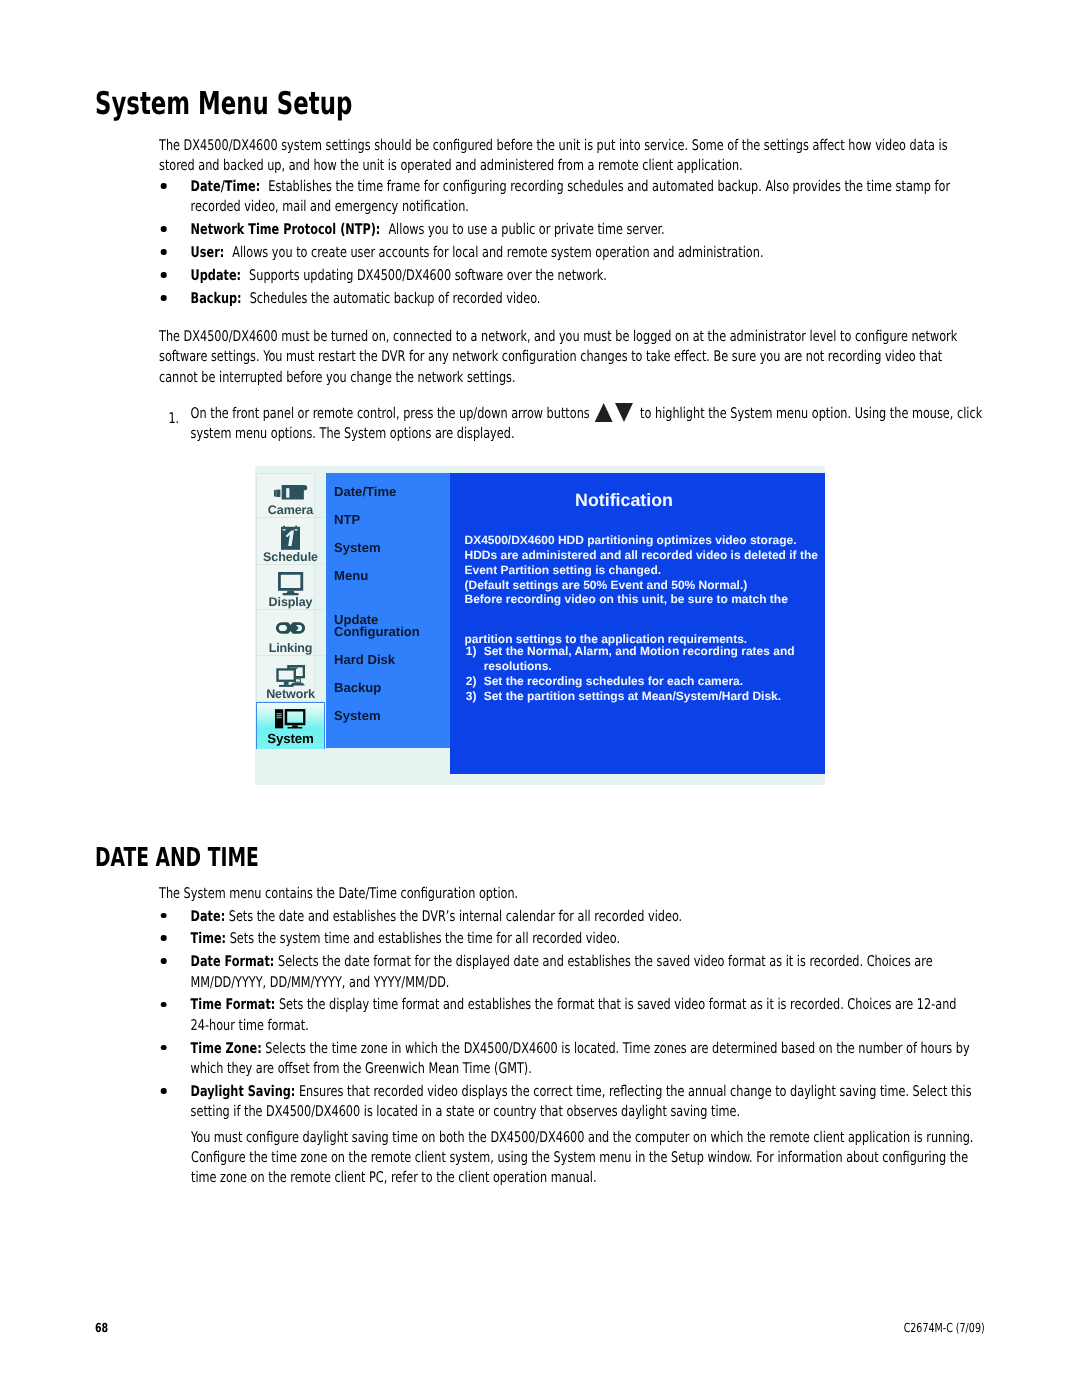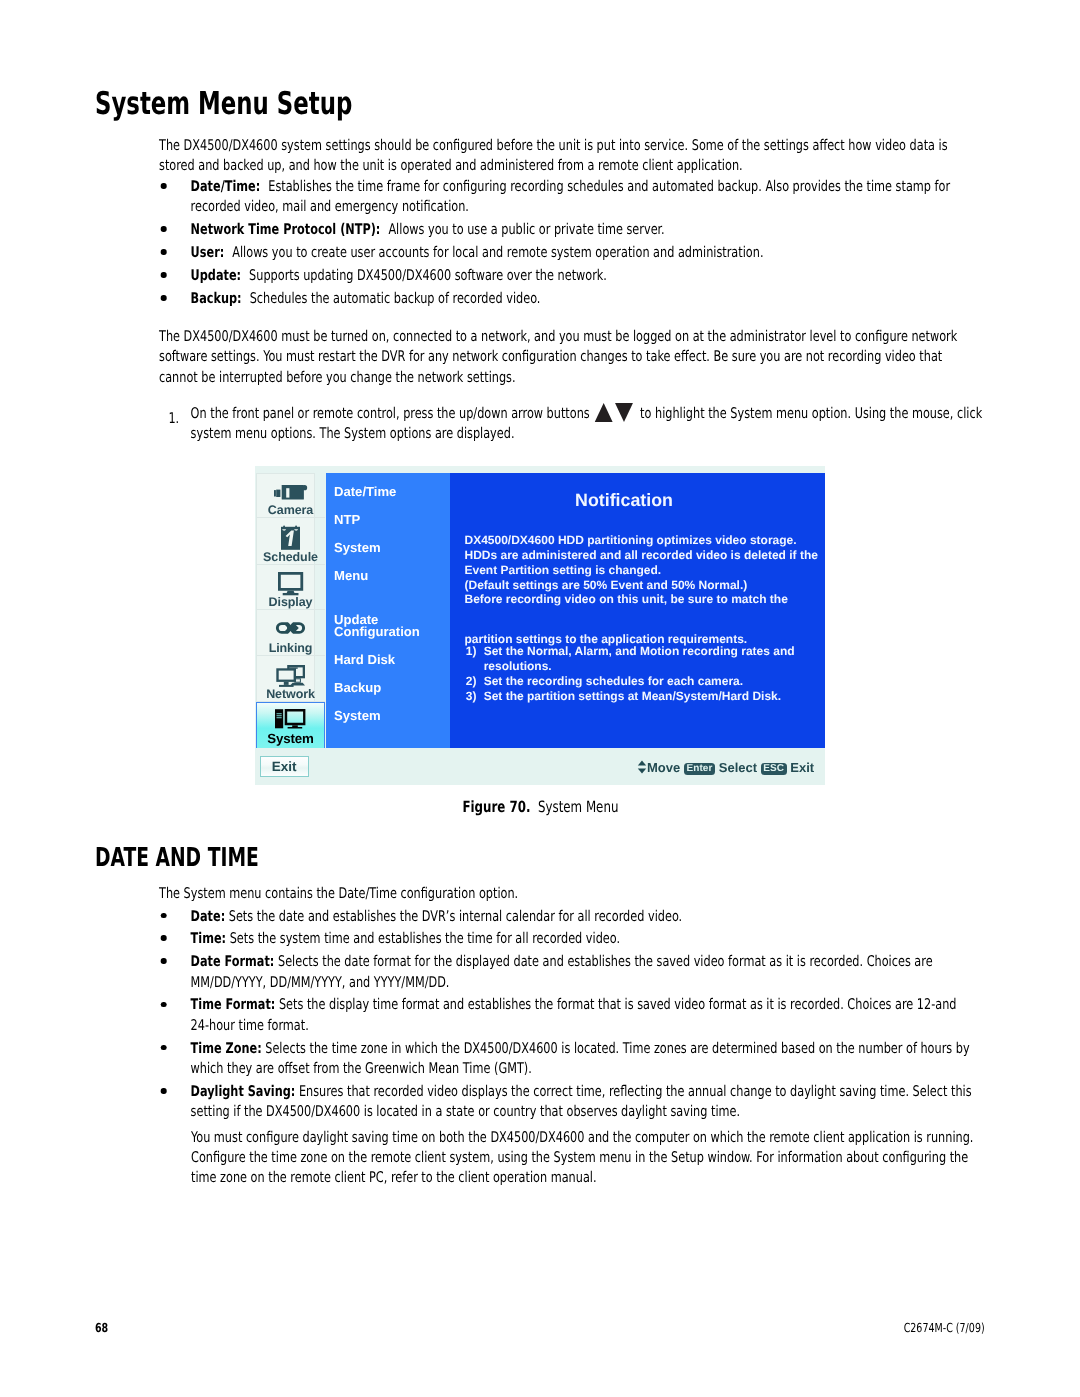--- a/index.html
+++ b/index.html
@@ -49,21 +49,21 @@
   .shot .sideitem:last-child{border-bottom:none;}
   .shot .sidelabel{font-size:12.5px;font-weight:bold;color:#2c4f5a;
         position:absolute;left:0;width:100%;bottom:0.6px;line-height:12.5px;letter-spacing:-0.1px;}
   .shot .sideicon{position:absolute;left:0;width:100%;top:0;height:0;overflow:visible;}
   .shot .sideicon svg{display:block;margin:0 auto;overflow:visible;}
   .shot .sideitem.sel{background:linear-gradient(180deg,#f2fdfb 0%,#c8f7f3 22%,#6ef2ef 55%,#7ef4ef 100%);
         border:1.6px solid #3f86ef;border-bottom:none;}
   .shot .sideitem.sel .sidelabel{color:#000;bottom:3.6px;font-size:13.3px;}
 
   .shot .menu{position:absolute;left:70.5px;top:7px;width:124px;height:275px;background:#3080fc;}
-  .shot .menuitem{position:absolute;left:8.5px;font-size:13.1px;color:#ffffff;
+  .shot .menuitem{position:absolute;left:8.5px;font-size:13.1px;color:#0f172a;
         font-weight:bold;letter-spacing:0px;white-space:nowrap;line-height:13px;}
 
   .shot .panel{position:absolute;left:194.5px;top:7px;width:375.5px;height:301px;background:#0b42e8;}
   .shot .ptitle{position:absolute;left:0;width:349px;top:17.9px;text-align:center;
         color:#f2f7ff;font-size:17.8px;font-weight:bold;letter-spacing:0px;line-height:18px;}
   .shot .pline{position:absolute;left:15px;color:#f2f7ff;font-size:12px;font-weight:bold;
         white-space:nowrap;line-height:12px;}
   .shot .pnum{position:absolute;left:16.3px;color:#f2f7ff;font-size:12px;font-weight:bold;white-space:nowrap;line-height:12px;}
   .shot .pnumtxt{position:absolute;left:34.2px;color:#f2f7ff;font-size:12px;font-weight:bold;white-space:nowrap;line-height:12px;}
 
@@ -246,33 +246,23 @@
       <div class="pline" style="top:160px">partition settings to the application requirements.</div>
       <div class="pnum" style="top:172.4px">1)</div>
       <div class="pnumtxt" style="top:172.4px">Set the Normal, Alarm, and Motion recording rates and</div>
       <div class="pnumtxt" style="top:187.3px">resolutions.</div>
       <div class="pnum" style="top:202.4px">2)</div>
       <div class="pnumtxt" style="top:202.4px">Set the recording schedules for each camera.</div>
       <div class="pnum" style="top:217.1px">3)</div>
       <div class="pnumtxt" style="top:217.1px">Set the partition settings at Mean/System/Hard Disk.</div>
     </div>
 
-    <div class="botbar">
-      <div class="exitbtn">Exit</div>
-      <div class="status"><span><svg width="10" height="14" viewBox="0 0 10 14" style="vertical-align:-2px">
-              <path d="M5 0.6 L9.2 5.6 L0.8 5.6 Z" fill="#1f4a52"></path>
-              <path d="M5 13.4 L0.8 8.4 L9.2 8.4 Z" fill="#1f4a52"></path>
-            </svg></span><span>Move</span> <span class="keycap">Enter</span> <span>Select</span> <span class="keycap">ESC</span> <span>Exit</span></div>
-    </div>
-
-  </div>
-
-  <div class="figcap" style="top:798px;">
-    <span class="inner"><b>Figure 70.</b>&nbsp; <span>System Menu</span></span>
-  </div>
+
+  </div>
+
 
   <h2 class="h2" style="top:846px;">DATE AND TIME</h2>
 
   <div class="col sq" style="top:884px;">
     <p class="para">The System menu contains the Date/Time configuration option.</p>
   </div>
 
   <ul class="blist col sq" style="top:906.5px;">
     <li><b>Date:</b> <span>Sets the date and establishes the DVR’s internal calendar for all recorded video.</span></li>
     <li><b>Time:</b> <span>Sets the system time and establishes the time for all recorded video.</span></li>

